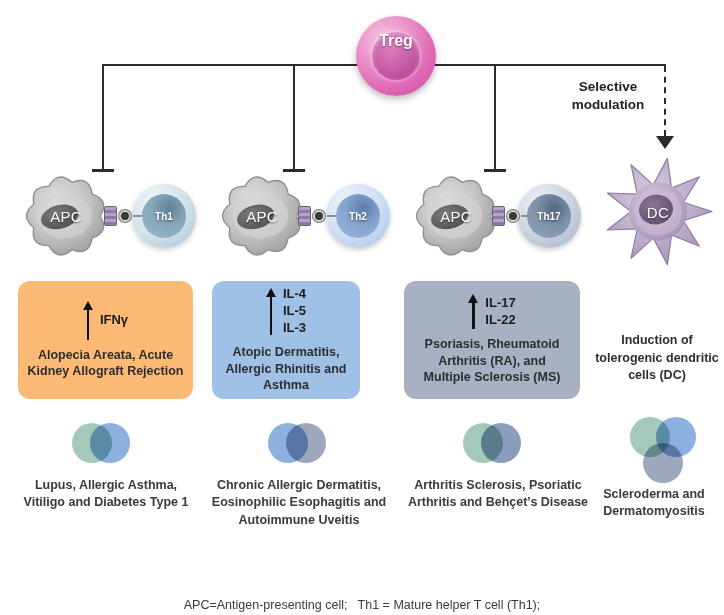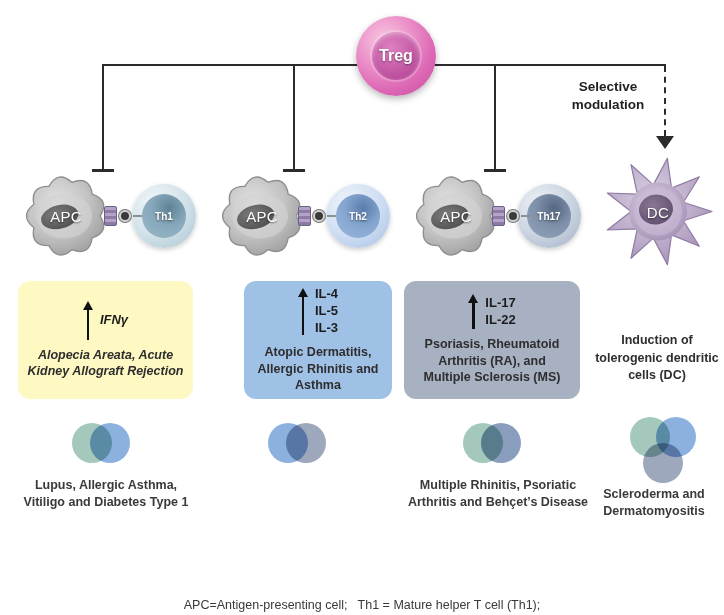--- a/index.html
+++ b/index.html
@@ -14,21 +14,21 @@
   .arrowhead{position:absolute;left:656px;top:136px;width:0;height:0;
              border-left:9px solid transparent;border-right:9px solid transparent;
              border-top:13px solid #2b2b2b;z-index:1;}
   .sel-mod{position:absolute;left:556px;top:78px;width:104px;text-align:center;
            font-weight:bold;font-size:13.5px;color:#1f1f1f;line-height:1.35;z-index:2;}
 
   
   .treg{position:absolute;left:356px;top:16px;width:80px;height:80px;border-radius:50%;z-index:5;
         background:radial-gradient(circle at 35% 30%, #f7c9e2 0%, #ec93ca 35%, #dd68b5 65%, #c64e9e 100%);
         box-shadow:0 3px 7px rgba(0,0,0,.28);display:flex;align-items:center;justify-content:center;}
-  .treg-core{width:48px;height:48px;border-radius:50%;display:flex;align-items:center;justify-content:center;
+  .treg-core{width:48px;height:48px;border-radius:50%;display:flex;align-items:flex-start;justify-content:center;
         background:radial-gradient(circle at 40% 32%, #de80bf 0%, #bc4f9e 70%, #a8458f 100%);
         box-shadow:inset 0 2px 5px rgba(255,255,255,.45), 0 0 0 2px rgba(255,255,255,.22);}
   .treg-label{color:#fff;font-weight:bold;font-size:16px;text-shadow:0 1px 2px rgba(0,0,0,.45);}
 
   
   .cellsvg{position:absolute;z-index:3;}
   .cell-label-wrap{position:absolute;z-index:4;display:flex;align-items:center;justify-content:center;pointer-events:none;}
   .cell-label{color:#fff;font-weight:normal;font-size:15px;letter-spacing:.3px;text-shadow:0 1px 2px rgba(0,0,0,.55);}
 
   
@@ -46,22 +46,22 @@
   
   .receptor{position:absolute;top:206px;display:flex;align-items:center;gap:2px;z-index:6;}
   .rec-dash{width:9px;height:0;border-top:2px dashed #8f8f8f;}
   .rec-bar{width:11px;height:18px;border-radius:2px;background:repeating-linear-gradient(
             to bottom,#b3a3c6 0 3px,#8d7ba6 3px 6px);border:1px solid #6d5f85;}
   .rec-knob{width:8px;height:8px;border-radius:50%;background:#3a3a3a;border:2px solid #d4d4d4;box-shadow:0 0 0 1px #777;}
 
   
   .box{position:absolute;top:281px;height:118px;border-radius:12px;display:flex;flex-direction:column;
        align-items:center;justify-content:center;gap:7px;z-index:2;}
-  .box1{left:18px;width:175px;background:#fef9c3;font-style:italic;}
-  .box2{left:212px;width:148px;background:#9fc1e6;margin-left:32px;}
+  .box1{left:18px;width:175px;background:#fdba74;}
+  .box2{left:212px;width:148px;background:#9fc1e6;}
   .box3{left:404px;width:176px;background:#a7b1c1;}
   .cyt-row{display:flex;align-items:center;justify-content:center;gap:7px;}
   .up-arrow{display:flex;flex-direction:column;align-items:center;}
   .up-arrow .head{width:0;height:0;border-left:5px solid transparent;border-right:5px solid transparent;border-bottom:9px solid #101010;}
   .up-arrow .shaft{width:2.5px;background:#101010;}
   .cyt-list{display:flex;flex-direction:column;text-align:left;font-weight:bold;font-size:13px;color:#1d1d1d;line-height:1.3;}
   .box-diseases{font-weight:bold;font-size:12.5px;color:#2e2e2e;text-align:center;line-height:1.32;padding:0 9px;}
 
   .dc-caption{position:absolute;left:594px;top:332px;width:126px;text-align:center;
               font-weight:bold;font-size:12.5px;color:#2e2e2e;line-height:1.4;z-index:2;}
@@ -245,21 +245,22 @@
   <div class="venn-c c-slate" style="left:286px;top:423px"></div>
 
   <div class="venn-c c-green" style="left:463px;top:423px"></div>
   <div class="venn-c c-steel" style="left:481px;top:423px"></div>
 
   <div class="venn-c c-green" style="left:630px;top:417px"></div>
   <div class="venn-c c-blue" style="left:656px;top:417px"></div>
   <div class="venn-c c-slate" style="left:643px;top:443px"></div>
 
   <div class="venn-dis vd1">Lupus, Allergic Asthma, Vitiligo and Diabetes Type 1</div>
-  <div class="venn-dis vd3">Multiple Rhinitis, Psoriatic Arthritis and Behçet’s Disease</div>
+  <div class="venn-dis vd2">Chronic Allergic Dermatitis, Eosinophilic Esophagitis and Autoimmune Uveitis</div>
+  <div class="venn-dis vd3">Arthritis Sclerosis, Psoriatic Arthritis and Behçet’s Disease</div>
   <div class="venn-dis vd4">Scleroderma and Dermatomyositis</div>
 
   <div class="footer">
     <div>APC=Antigen-presenting cell;   Th1 = Mature helper T cell (Th1);</div>
     
   </div>
 
 </div>
 
 </body></html>

